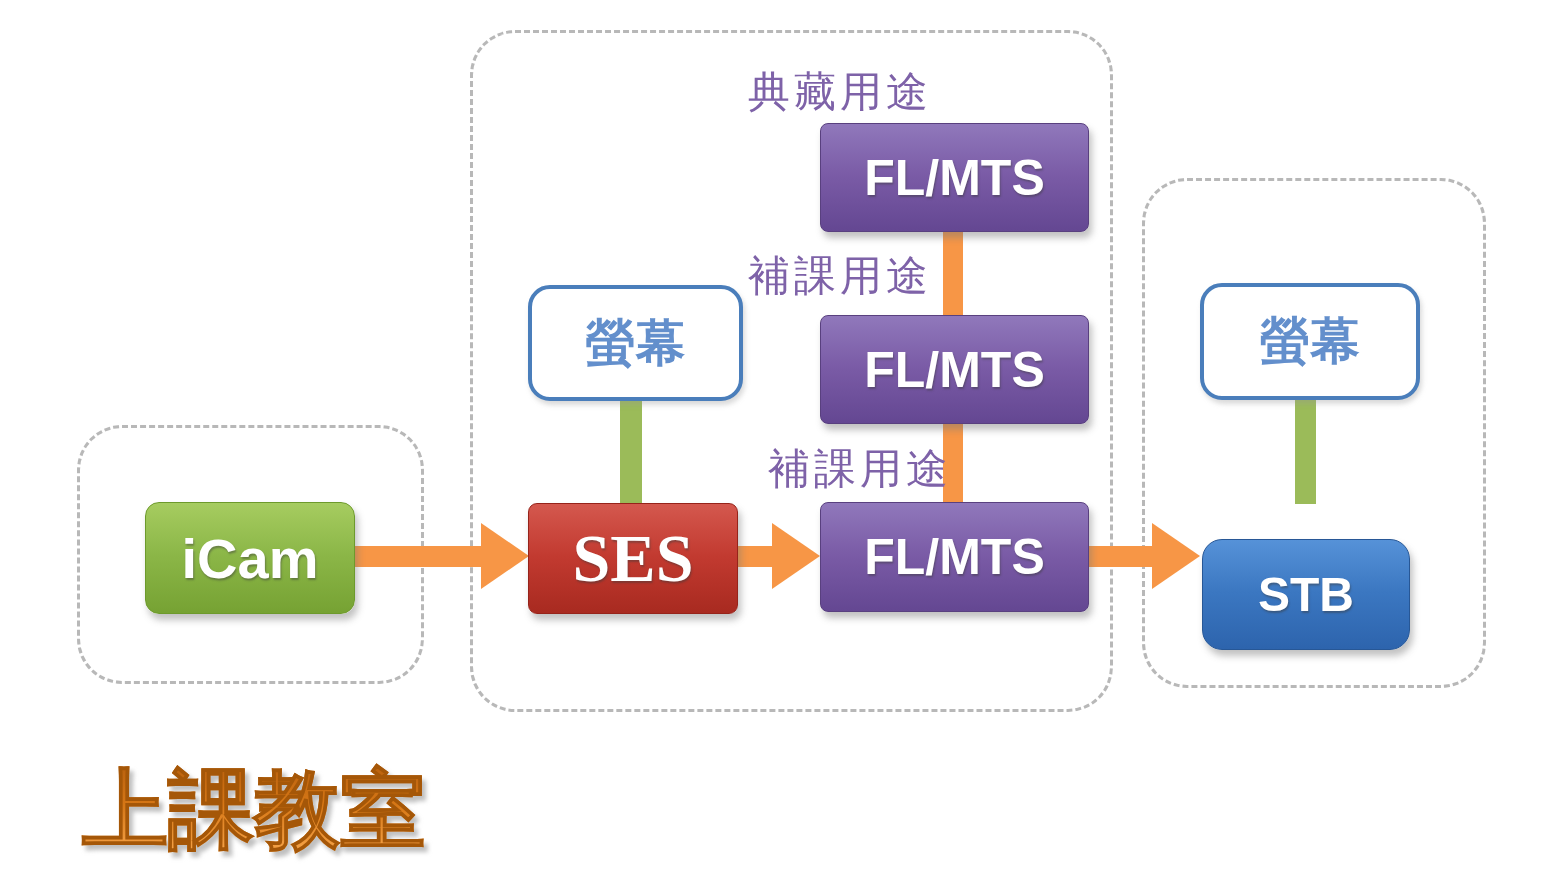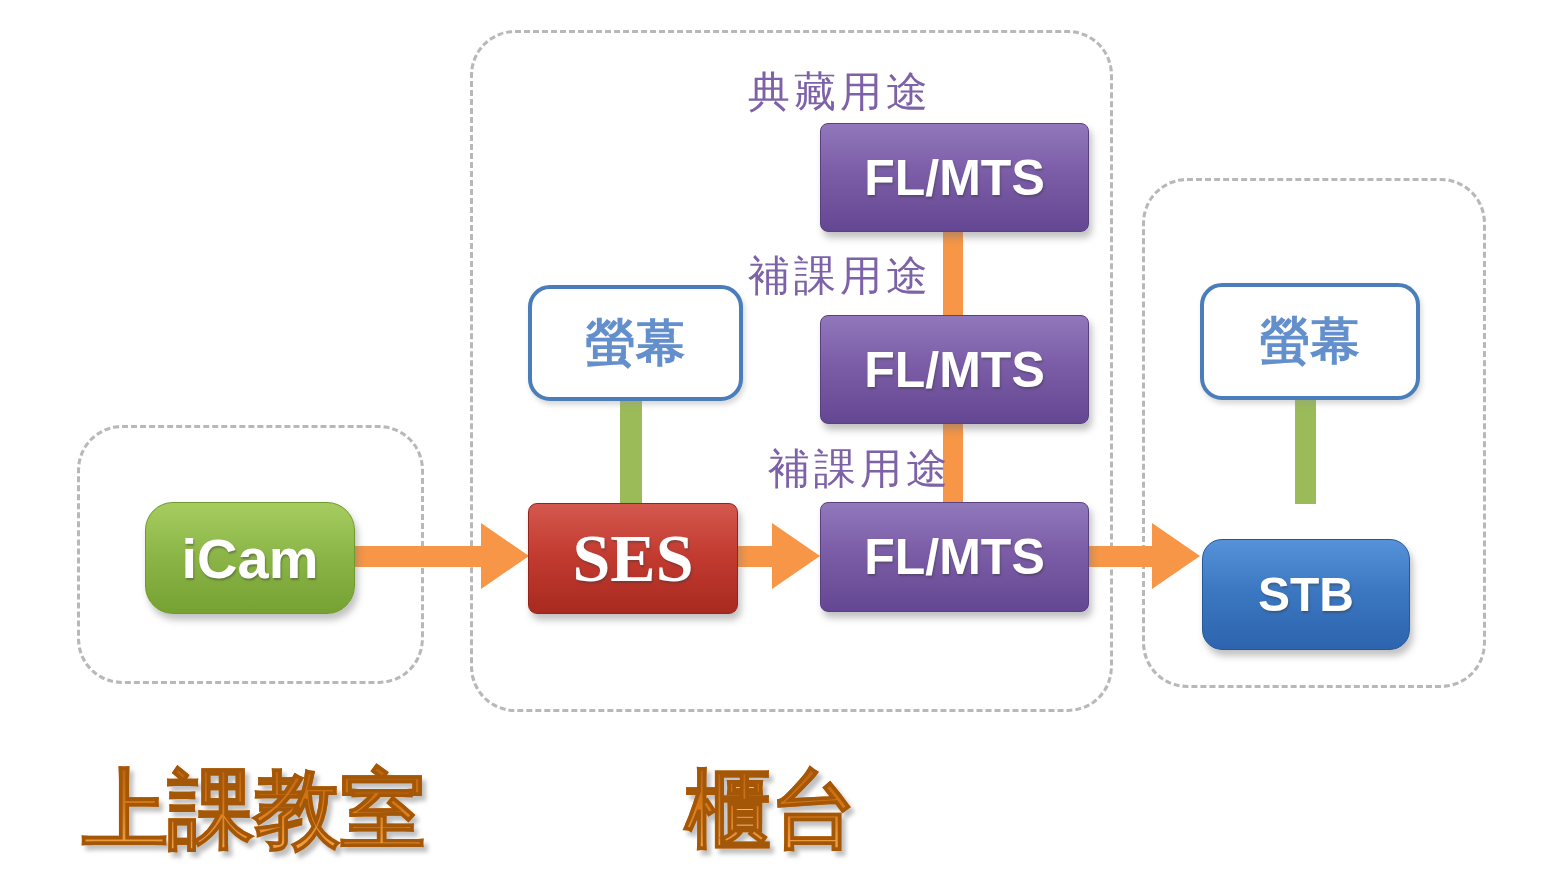--- a/index.html
+++ b/index.html
@@ -14,21 +14,21 @@
   }
   
   .node {
     position:absolute; display:flex; align-items:center; justify-content:center;
     color:#ffffff; font-weight:bold;
     box-shadow:3px 6px 7px rgba(120,120,120,0.45);
     text-shadow:1px 2px 2px rgba(60,60,60,0.45);
   }
   .node-green {
     background:linear-gradient(180deg,#a6cc60 0%,#8bb647 48%,#76a233 100%);
-    border:1px solid #6d9a2c; border-radius:28px; font-size:56px;
+    border:1px solid #6d9a2c; border-radius:14px; font-size:56px;
   }
   .node-red {
     background:linear-gradient(180deg,#d4584e 0%,#c23a30 48%,#a82a20 100%);
     border:1px solid #96231a; border-radius:9px; font-size:68px;font-family:Liberation Serif, serif;
   }
   .node-purple {
     background:linear-gradient(180deg,#9078bb 0%,#7a5ba6 48%,#644792 100%);
     border:1px solid #59407f; border-radius:8px; font-size:50px;
   }
   .node-blue {
@@ -105,15 +105,14 @@
 
   <div class="node node-blue" style="left:1202px; top:503px; width:206px; height:109px;">STB</div>
 
   <div class="node node-screen" style="left:1200px; top:283px; width:212px; height:109px;">螢幕</div>
 
   <div class="purpose-label" style="left:748px; top:64px;">典藏用途</div>
   <div class="purpose-label" style="left:748px; top:248px;">補課用途</div>
   <div class="purpose-label" style="left:748px; top:441px;margin-left:20px;">補課用途</div>
 
   <div class="room-label" style="left:254px; top:752px;">上課教室</div>
-  <div class="room-label" style="left:771px; top:752px;">櫃台</div>
 
 </div>
 
 </body></html>

